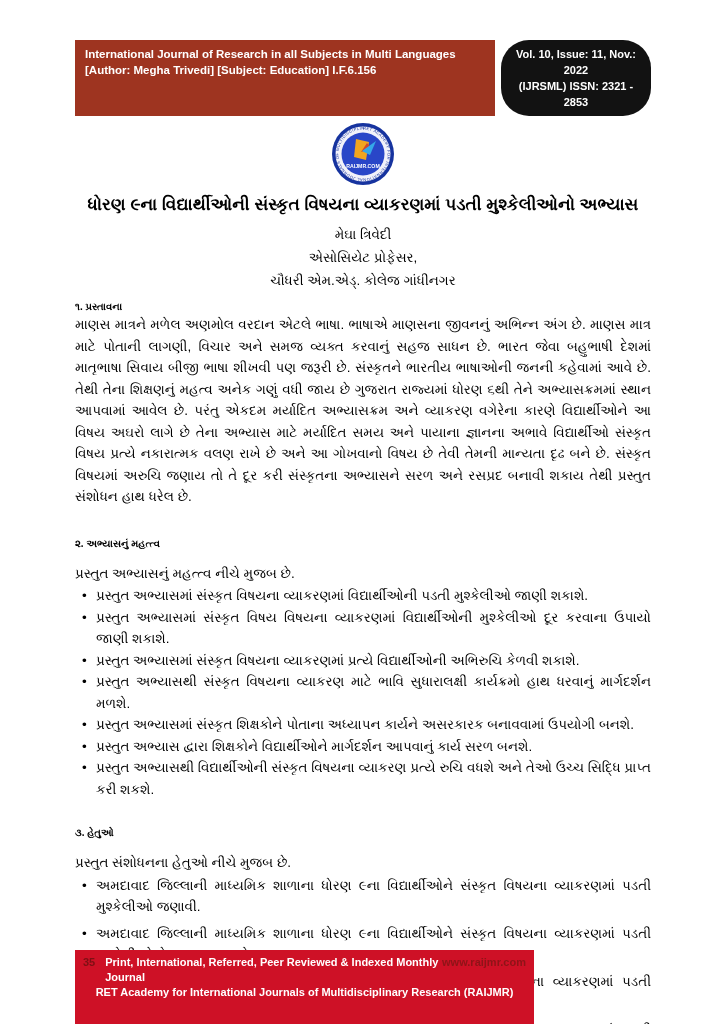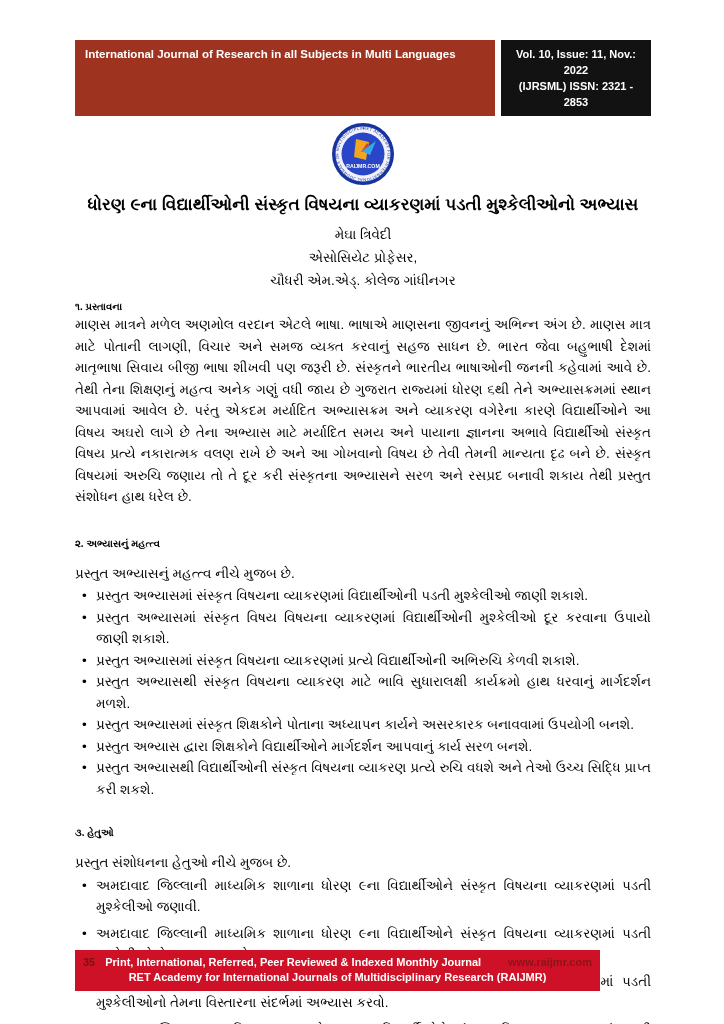--- a/index.html
+++ b/index.html
@@ -24,21 +24,21 @@
     background: #9E3420; color: #fff;
     flex: 1 1 auto;
     padding: 6px 10px;
     font-weight: bold; font-size: 11.5px; line-height: 16px;
   }
   .header-right {
     background: #121212; color: #fff;
     width: 150px; flex: 0 0 150px;
     padding: 6px 6px;
     text-align: center;
-    font-weight: bold; font-size: 11px; line-height: 16px;
+    font-weight: bold; font-size: 11px; line-height: 16px; border-radius: 28px;
   }
 
   
   .logo-wrap { text-align: center; margin-top: 6px; height: 66px; }
   .logo-wrap svg { width: 64px; height: 64px; }
 
   
   .doc-title {
     font-size: 17px; font-weight: bold;
     text-align: center;
@@ -72,40 +72,41 @@
   ul.bullets.spaced li { margin-bottom: 5px; }
   ul.bullets .dot {
     position: absolute; left: 7px; top: 0;
     font-size: 13.5px;
   }
 
   
   .footer {
     position: absolute;
     left: 75px; top: 950px;
-    width: 525px;
+    width: 459px;
     background: #CE1126;
     color: #fff;
     font-weight: bold;
     font-size: 11px; line-height: 15px;
-    padding: 5px 8px 6px 8px;
+    padding: 5px 8px 24px 8px;
   }
   .footer-row1 { display: flex; align-items: baseline; }
   .page-num { color: #7E1014; margin-right: 10px; }
   .footer-site { margin-left: auto; color: #8E1418; }
   .footer-row2 { text-align: center; }
 </style>
 </head>
 <body>
 
 <div class="content">
 
   <div class="header">
     <div class="header-left">
       <div>International Journal of Research in all Subjects in Multi Languages</div>
+      <div>[Author: Megha Trivedi] [Subject: Education] I.F.6.156</div>
     </div>
     <div class="header-right">
       <div>Vol. 10, Issue: 11, Nov.: 2022</div>
       <div>(IJRSML) ISSN: 2321 - 2853</div>
     </div>
   </div>
 
   <div class="logo-wrap">
     <svg viewBox="0 0 64 64" aria-hidden="true">
       <circle cx="32" cy="32" r="31" fill="#16339F"></circle>

